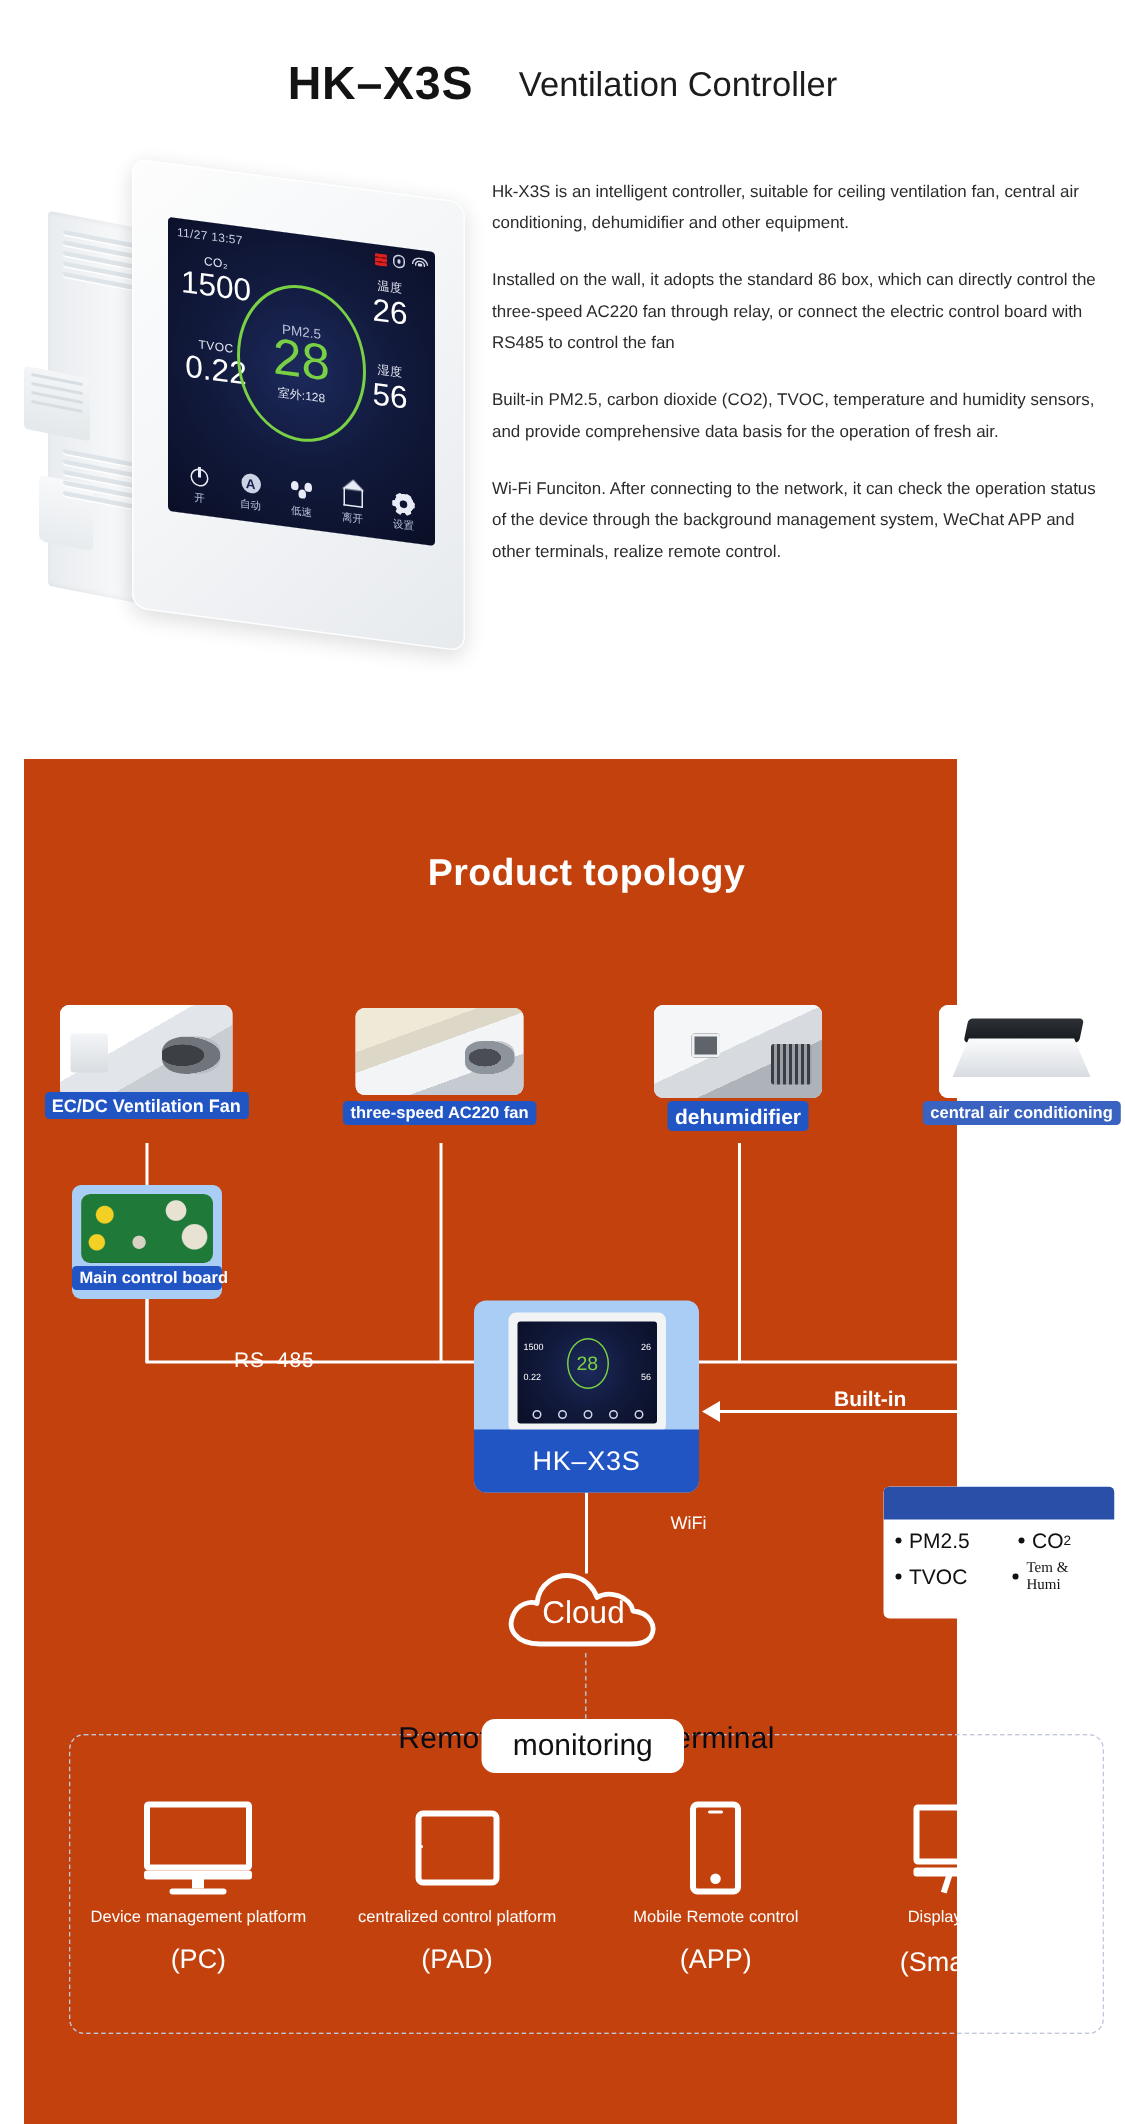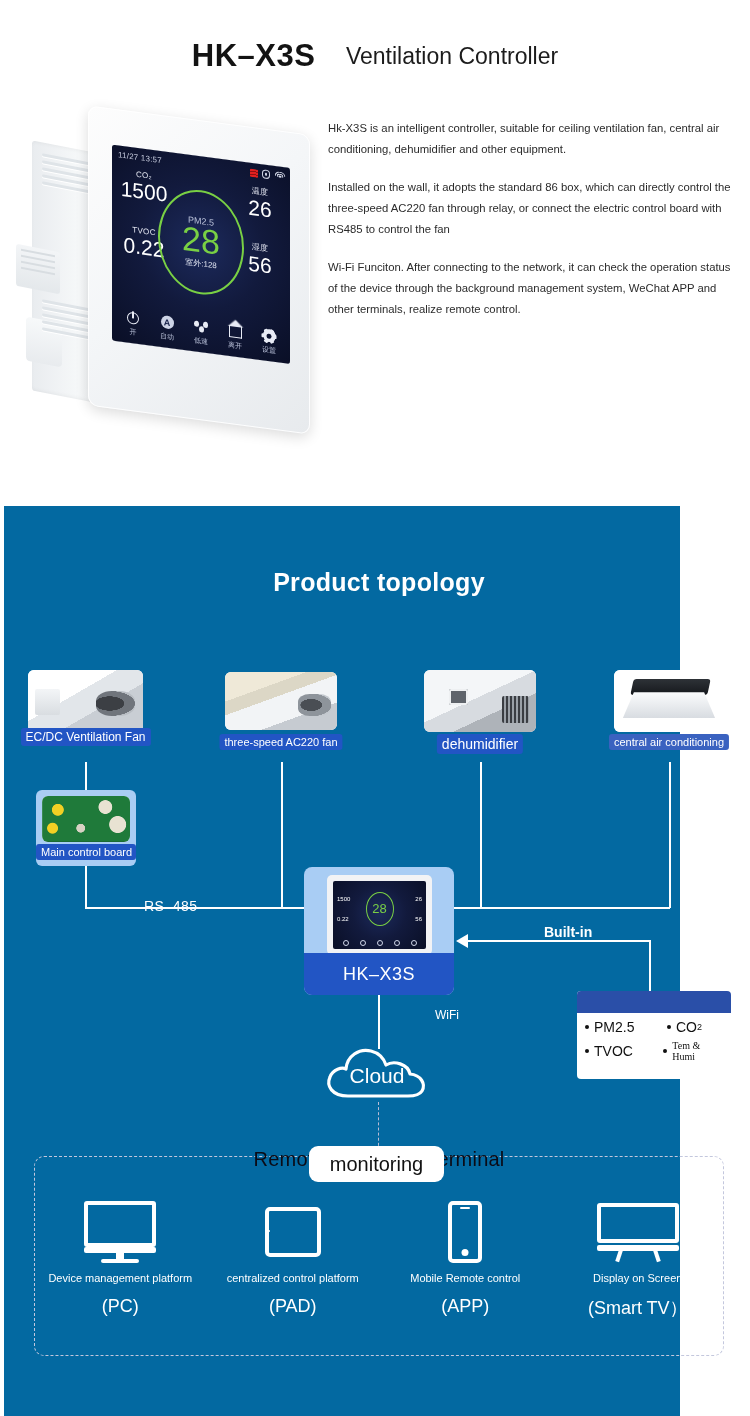--- a/index.html
+++ b/index.html
@@ -159,42 +159,42 @@
     background:#0d1330;transform:translate(-50%,-50%);z-index:2;}
 
   
   .desc { position:absolute; left:328px; top:118px; width:414px; }
   .desc p {
     font-size:11.3px; line-height:21px; color:#2b2b2b; margin-bottom:17px;
   }
 
   
   .topo {
-    position:absolute; left:4px; top:506px; width:676px; height:910px;
-    background:#0369a1;
+    position:absolute; left:16px; top:506px; width:622px; height:910px;
+    background:#c2410c;
   }
   .topo-title {
     position:absolute; top:62px; left:0; width:750px; text-align:center;
     font-size:25px; font-weight:700; color:#fff; letter-spacing:.3px;
   }
 
   
   .lines { position:absolute; inset:0; }
   .ln { position:absolute; background:#fff; }
   .ln.h { height:1.5px; }
   .ln.v { width:1.5px; }
 
   
   .card { position:absolute; }
   .card-img {
     background:#fff; border-radius:6px; overflow:hidden; position:relative;
   }
   .card-label {
     position:absolute; left:50%; transform:translateX(-50%);
-    background:#2255c4; color:#fff; font-weight:400;
+    background:#2255c4; color:#fff; font-weight:700;
     border-radius:3px; white-space:nowrap; text-align:center;
     padding:2px 5px;
   }
 
   
   .ph { position:absolute; inset:0; }
   .hrv1 { background:
       linear-gradient(150deg,#ffffff 0 40%,#e2e6ea 40% 62%,#c9ced4 62% 100%); }
   .hrv1::after{content:"";position:absolute;right:7%;top:34%;width:34%;height:40%;
     background:radial-gradient(ellipse at 35% 50%,#3c3f44 0 40%,#70757c 41% 70%,#b9bec4 71% 100%);
@@ -447,20 +447,21 @@
 
           </div>
         </div>
       </div>
     </div>
   </div>
 
   <div class="desc">
     <p>Hk-X3S is an intelligent controller, suitable for ceiling ventilation fan, central air conditioning, dehumidifier and other equipment.</p>
     <p>Installed on the wall, it adopts the standard 86 box, which can directly control the three-speed AC220 fan through relay, or connect the electric control board with RS485 to control the fan</p>
+    <p>Built-in PM2.5, carbon dioxide (CO2), TVOC, temperature and humidity sensors, and provide comprehensive data basis for the operation of fresh air.</p>
     <p>Wi-Fi Funciton. After connecting to the network, it can check the operation status of the device through the background management system, WeChat APP and other terminals, realize remote control.</p>
   </div>
 </div>
 
 <div class="topo">
 
   <div class="topo-title">Product topology</div>
 
   <div class="lines">
 

